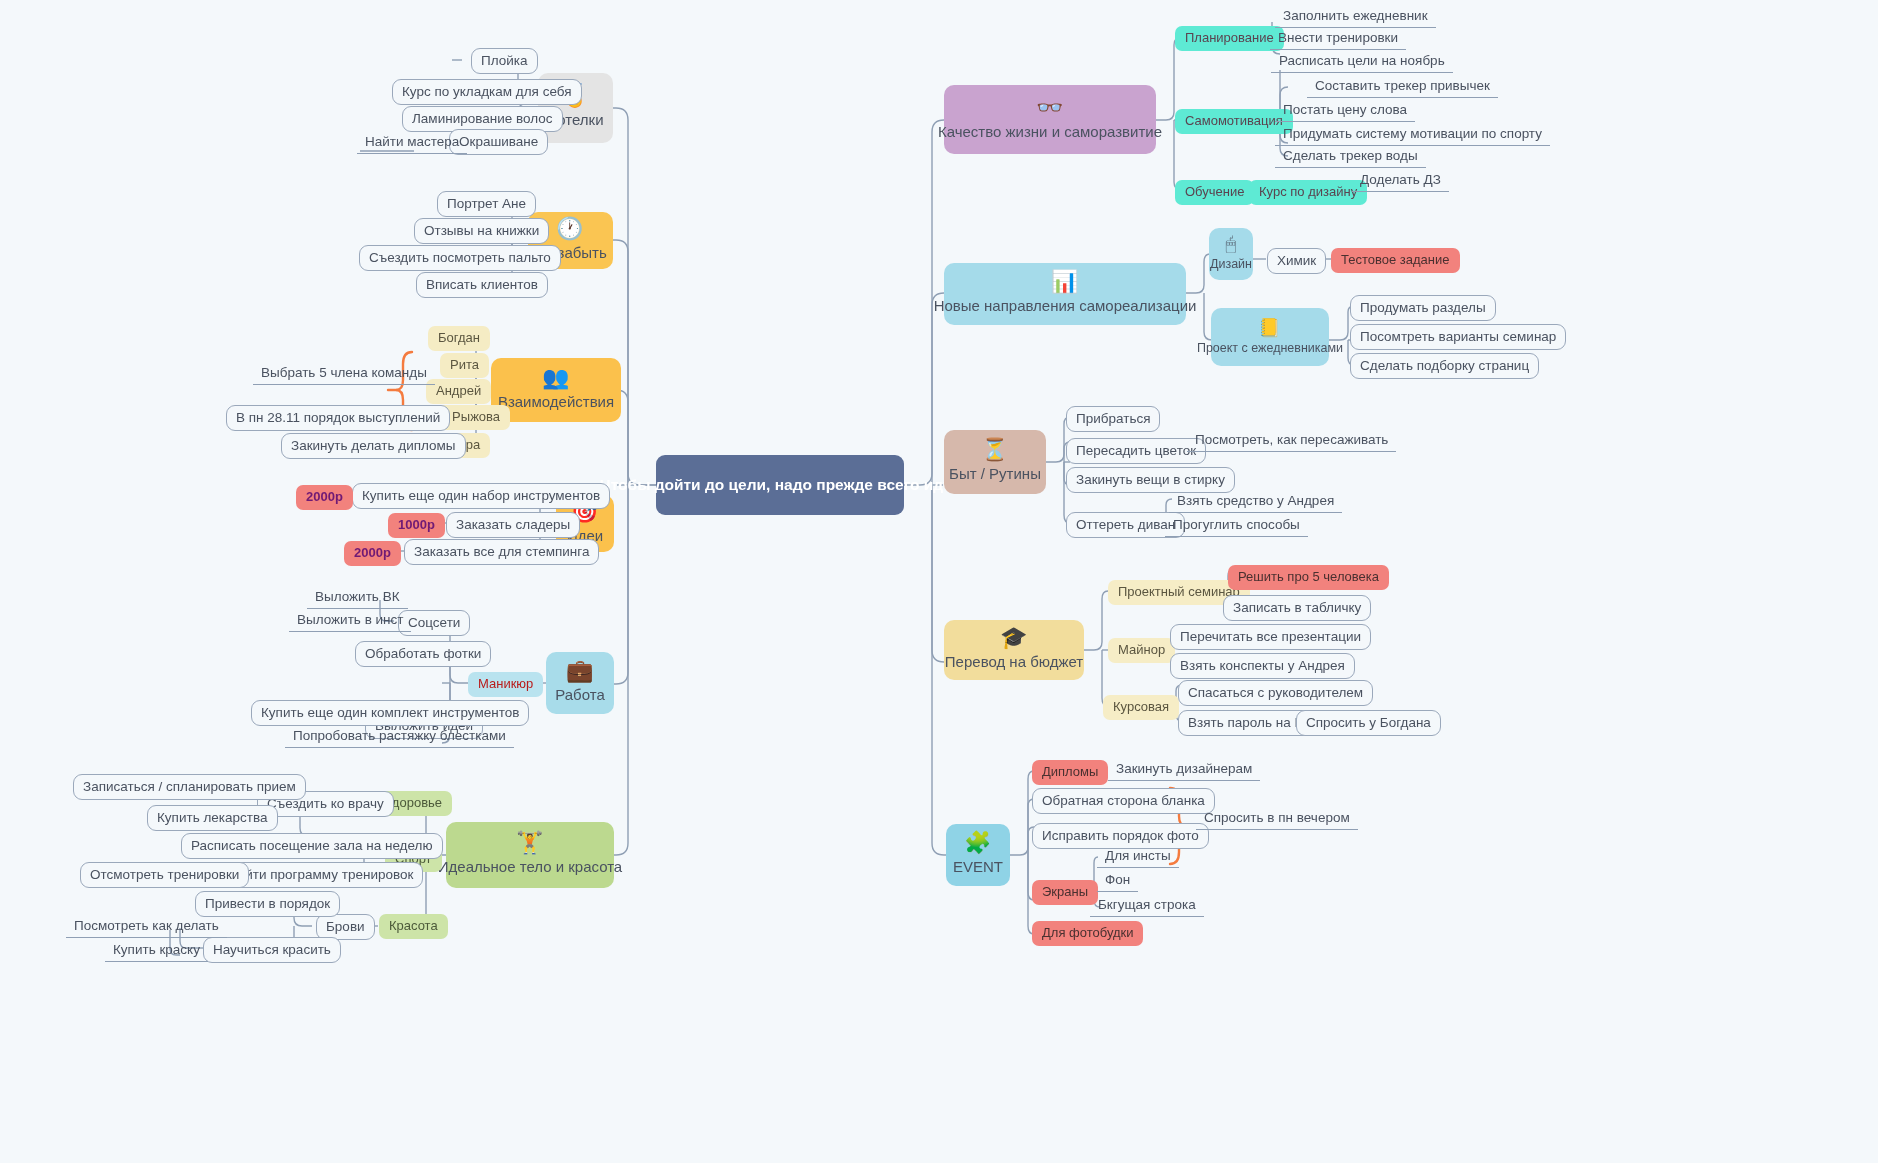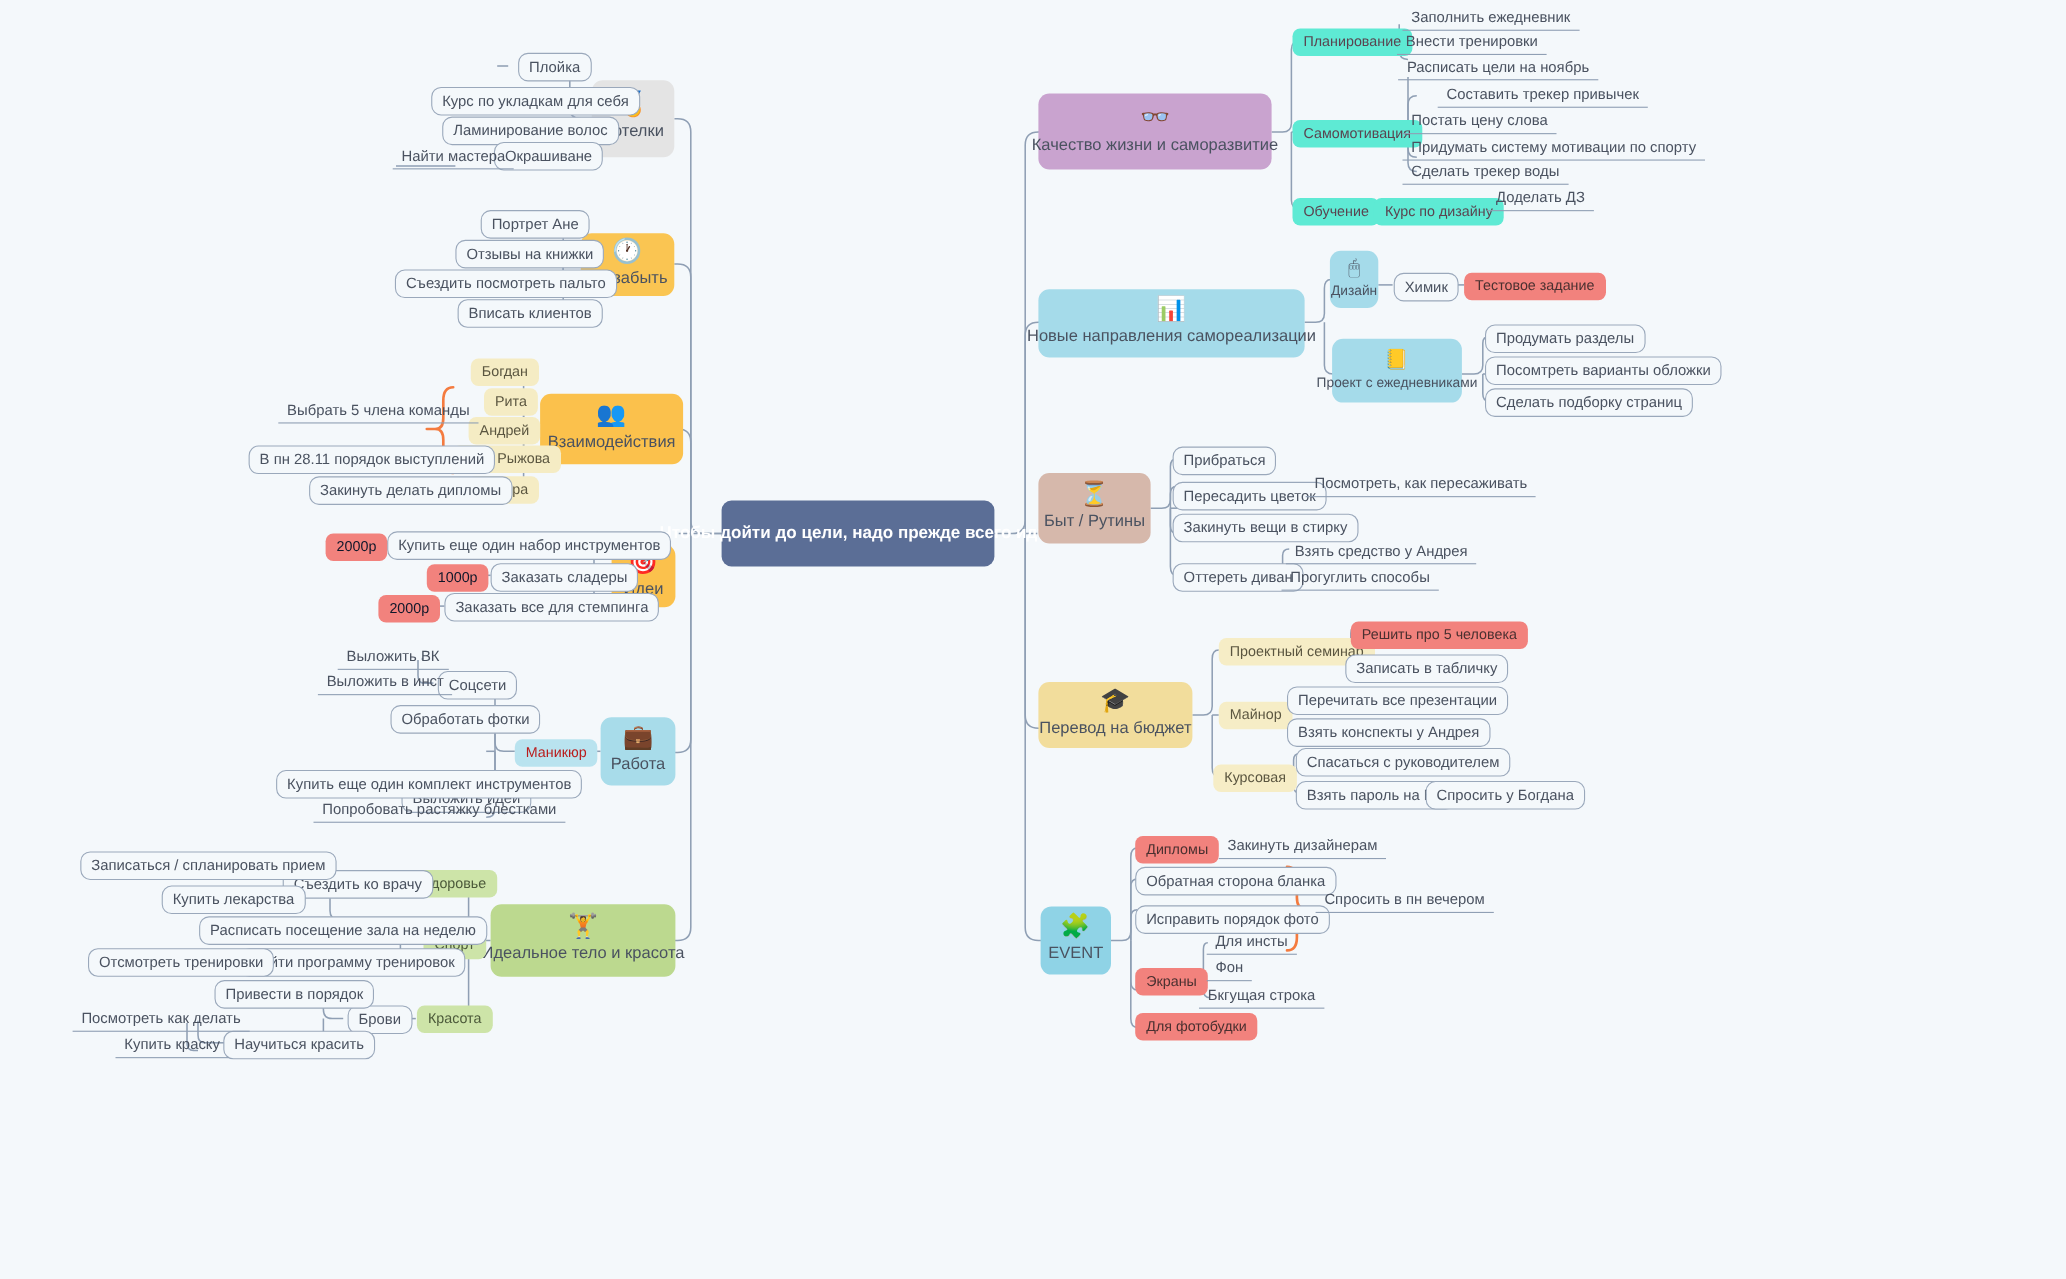--- a/index.html
+++ b/index.html
@@ -26,21 +26,21 @@
     border:none;border-bottom:1.6px solid #8f9fb4;background:transparent;
     font-size:13.5px;padding:2px 8px 3px 8px;border-radius:0;line-height:1.15;
   }
   
   .tag{border:none;border-radius:7px;font-size:13px;padding:5px 10px;line-height:1.15;}
   .tag.pink{background:#5eead4;color:#5a4450;}
   .tag.cream{background:#f5ecc4;color:#5b5640;}
   .tag.cream2{background:#f6edc6;color:#5b5640;}
   .tag.green{background:#cde4a8;color:#4c5a3a;}
   .tag.blue{background:#b9e3ef;color:#b91c1c;}
-  .tag.salmon{background:#f2827d;color:#0f172a;}
+  .tag.salmon{background:#f2827d;color:#701a75;font-weight:bold;}
   .tag.red{background:#f2827d;color:#4a3030;}
 
   
   .card{
     border-radius:10px;flex-direction:column;gap:4px;
     font-size:15px;padding:10px 14px 12px;color:#4a5260;
   }
   .card .ico{font-size:22px;line-height:1;}
   .card .lbl{line-height:1.2;}
   .c-grey{background:#e4e4e4;}
@@ -306,21 +306,21 @@
     <span class="ico icon-emoji" style="font-size:18px;">🖱</span>
     <span class="lbl">Дизайн</span>
   </div>
   <div class="node pill" style="left:1267px;top:248px;">Химик</div>
   <div class="node tag red" style="left:1331px;top:248px;">Тестовое задание</div>
   <div class="node card c-blue2" style="left:1211px;top:308px;width:118px;height:58px;font-size:12.5px;padding:6px;">
     <span class="ico icon-emoji" style="font-size:18px;">📒</span>
     <span class="lbl">Проект с ежедневниками</span>
   </div>
   <div class="node pill" style="left:1350px;top:295px;">Продумать разделы</div>
-  <div class="node pill" style="left:1350px;top:324px;">Посомтреть варианты обложки</div>
+  <div class="node pill" style="left:1350px;top:324px;">Посомтреть варианты семинар</div>
   <div class="node pill" style="left:1350px;top:353px;">Сделать подборку страниц</div>
 
   <div class="node card c-tan" style="left:944px;top:430px;width:102px;height:64px;">
     <span class="ico icon-emoji">⏳</span>
     <span class="lbl">Быт / Рутины</span>
   </div>
   <div class="node pill" style="left:1066px;top:406px;">Прибраться</div>
   <div class="node pill" style="left:1066px;top:438px;">Пересадить цветок</div>
   <div class="node und" style="left:1187px;top:430px;">Посмотреть, как пересаживать</div>
   <div class="node pill" style="left:1066px;top:467px;">Закинуть вещи в стирку</div>

